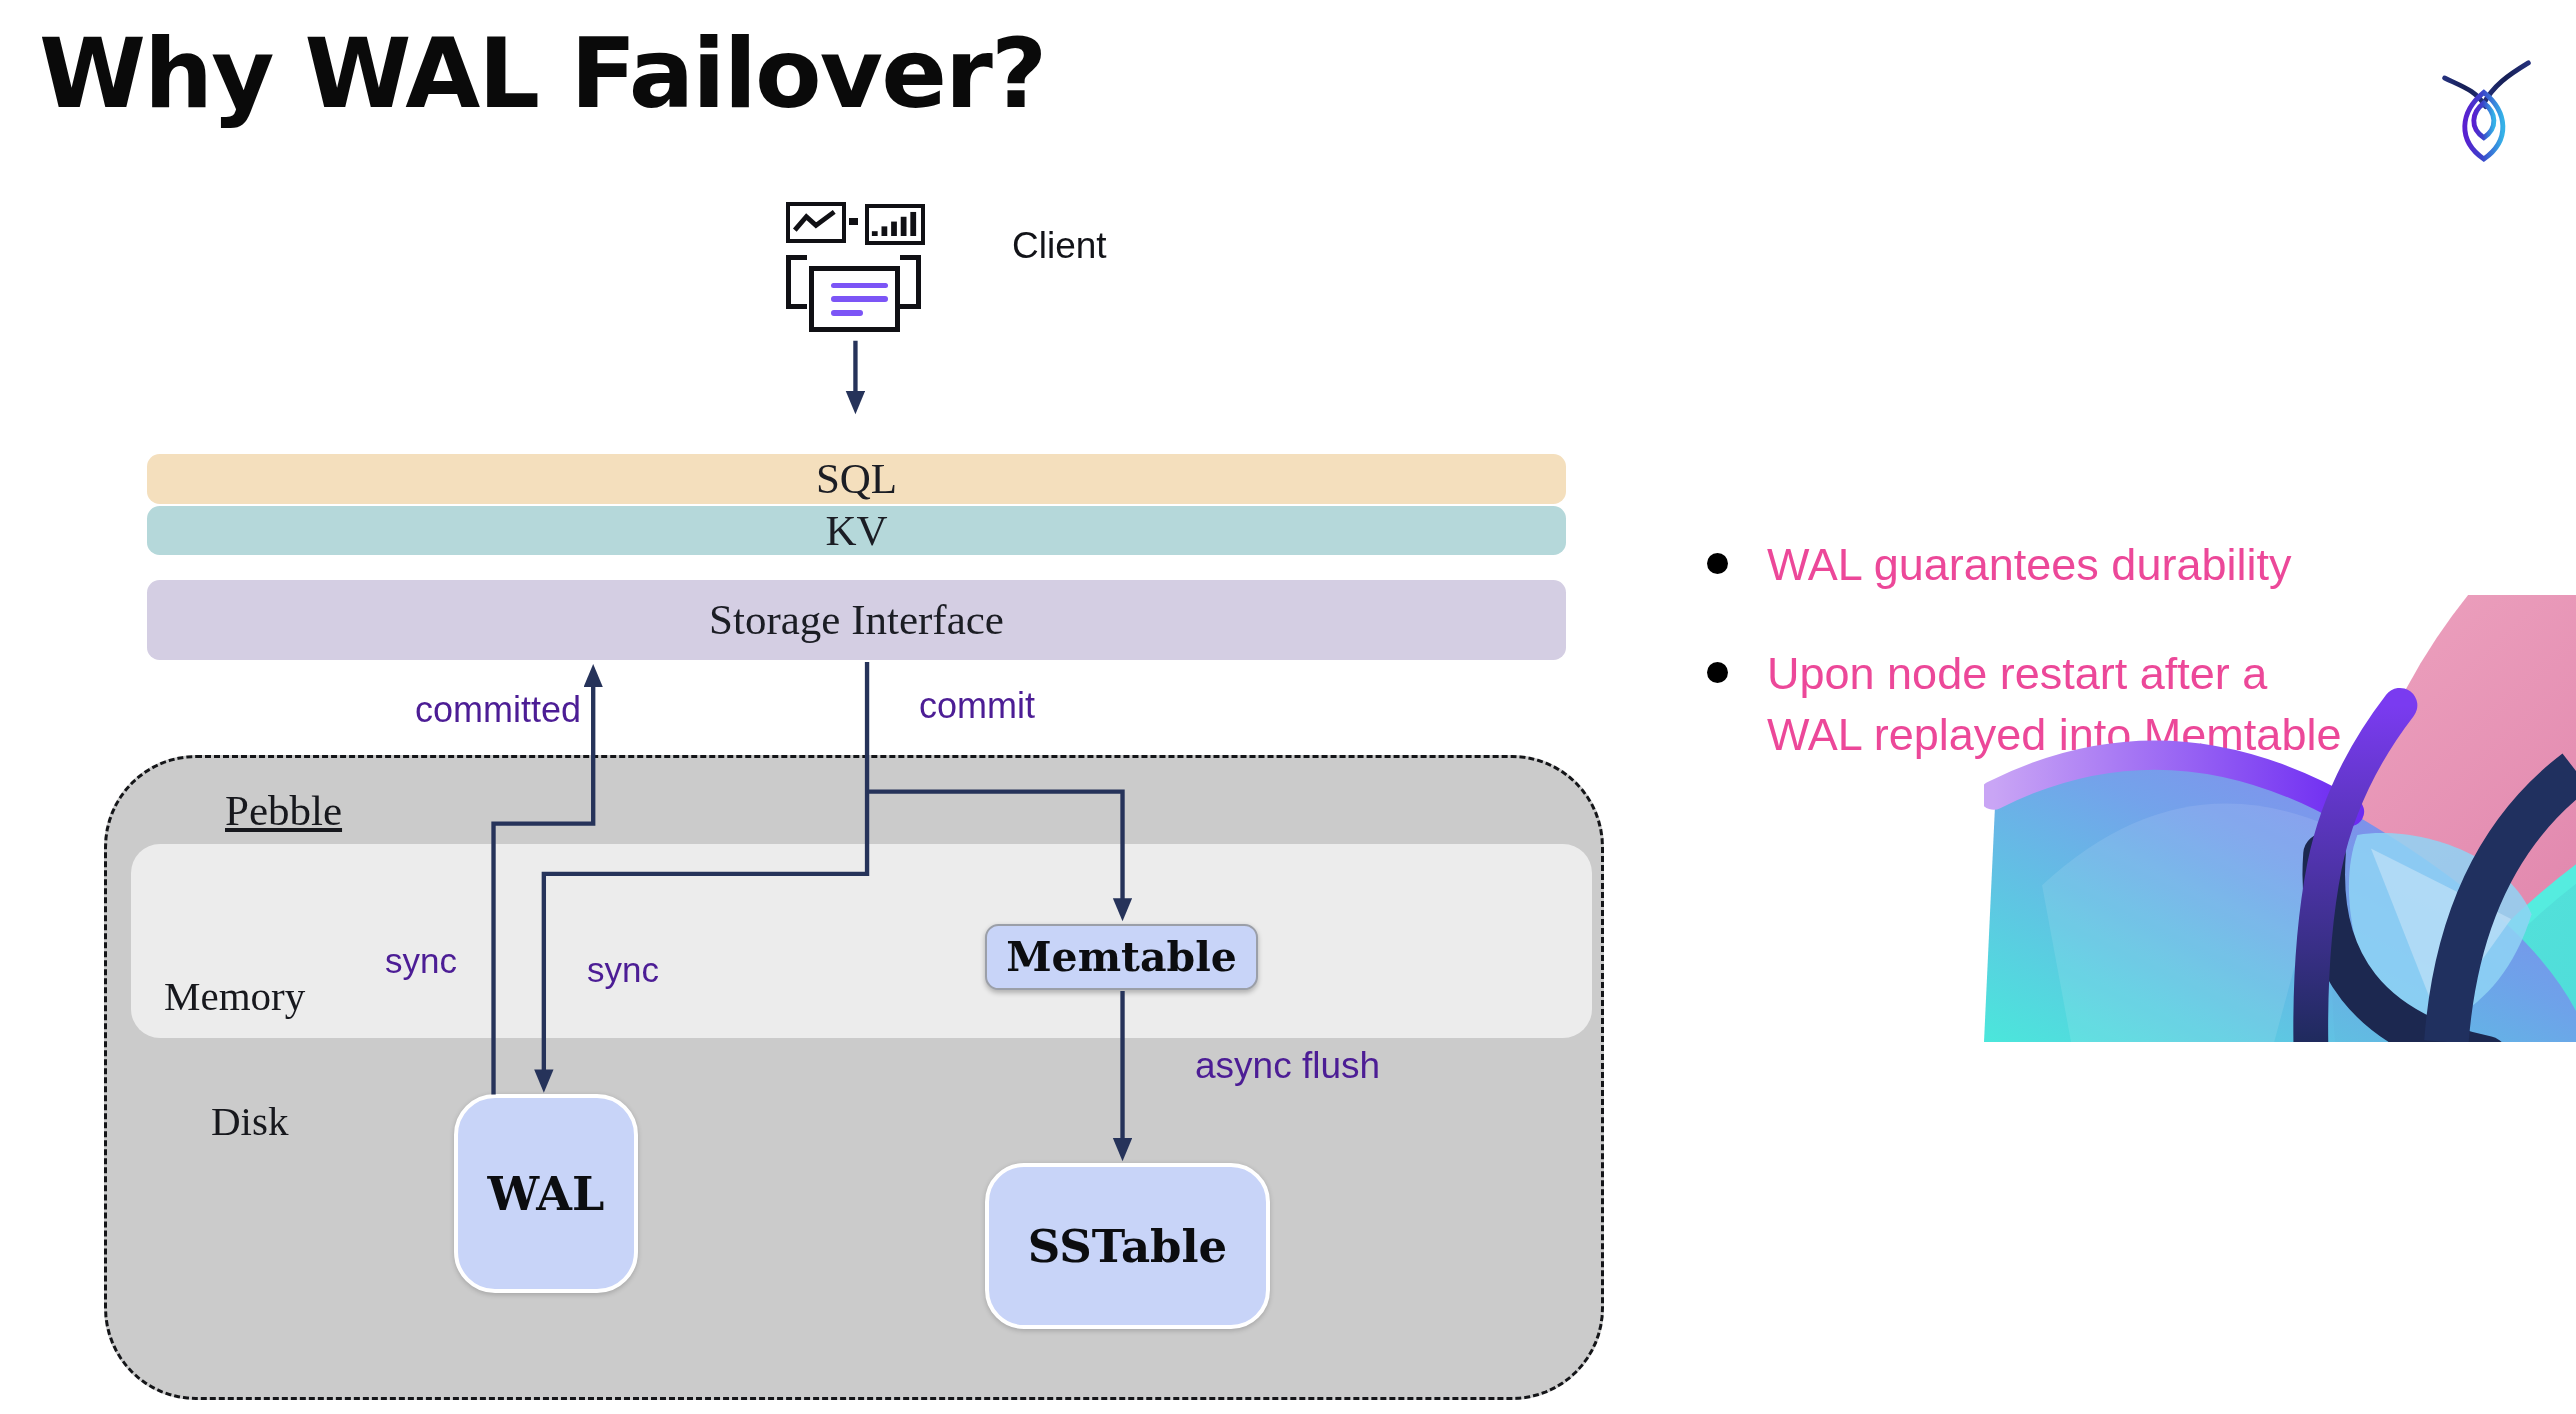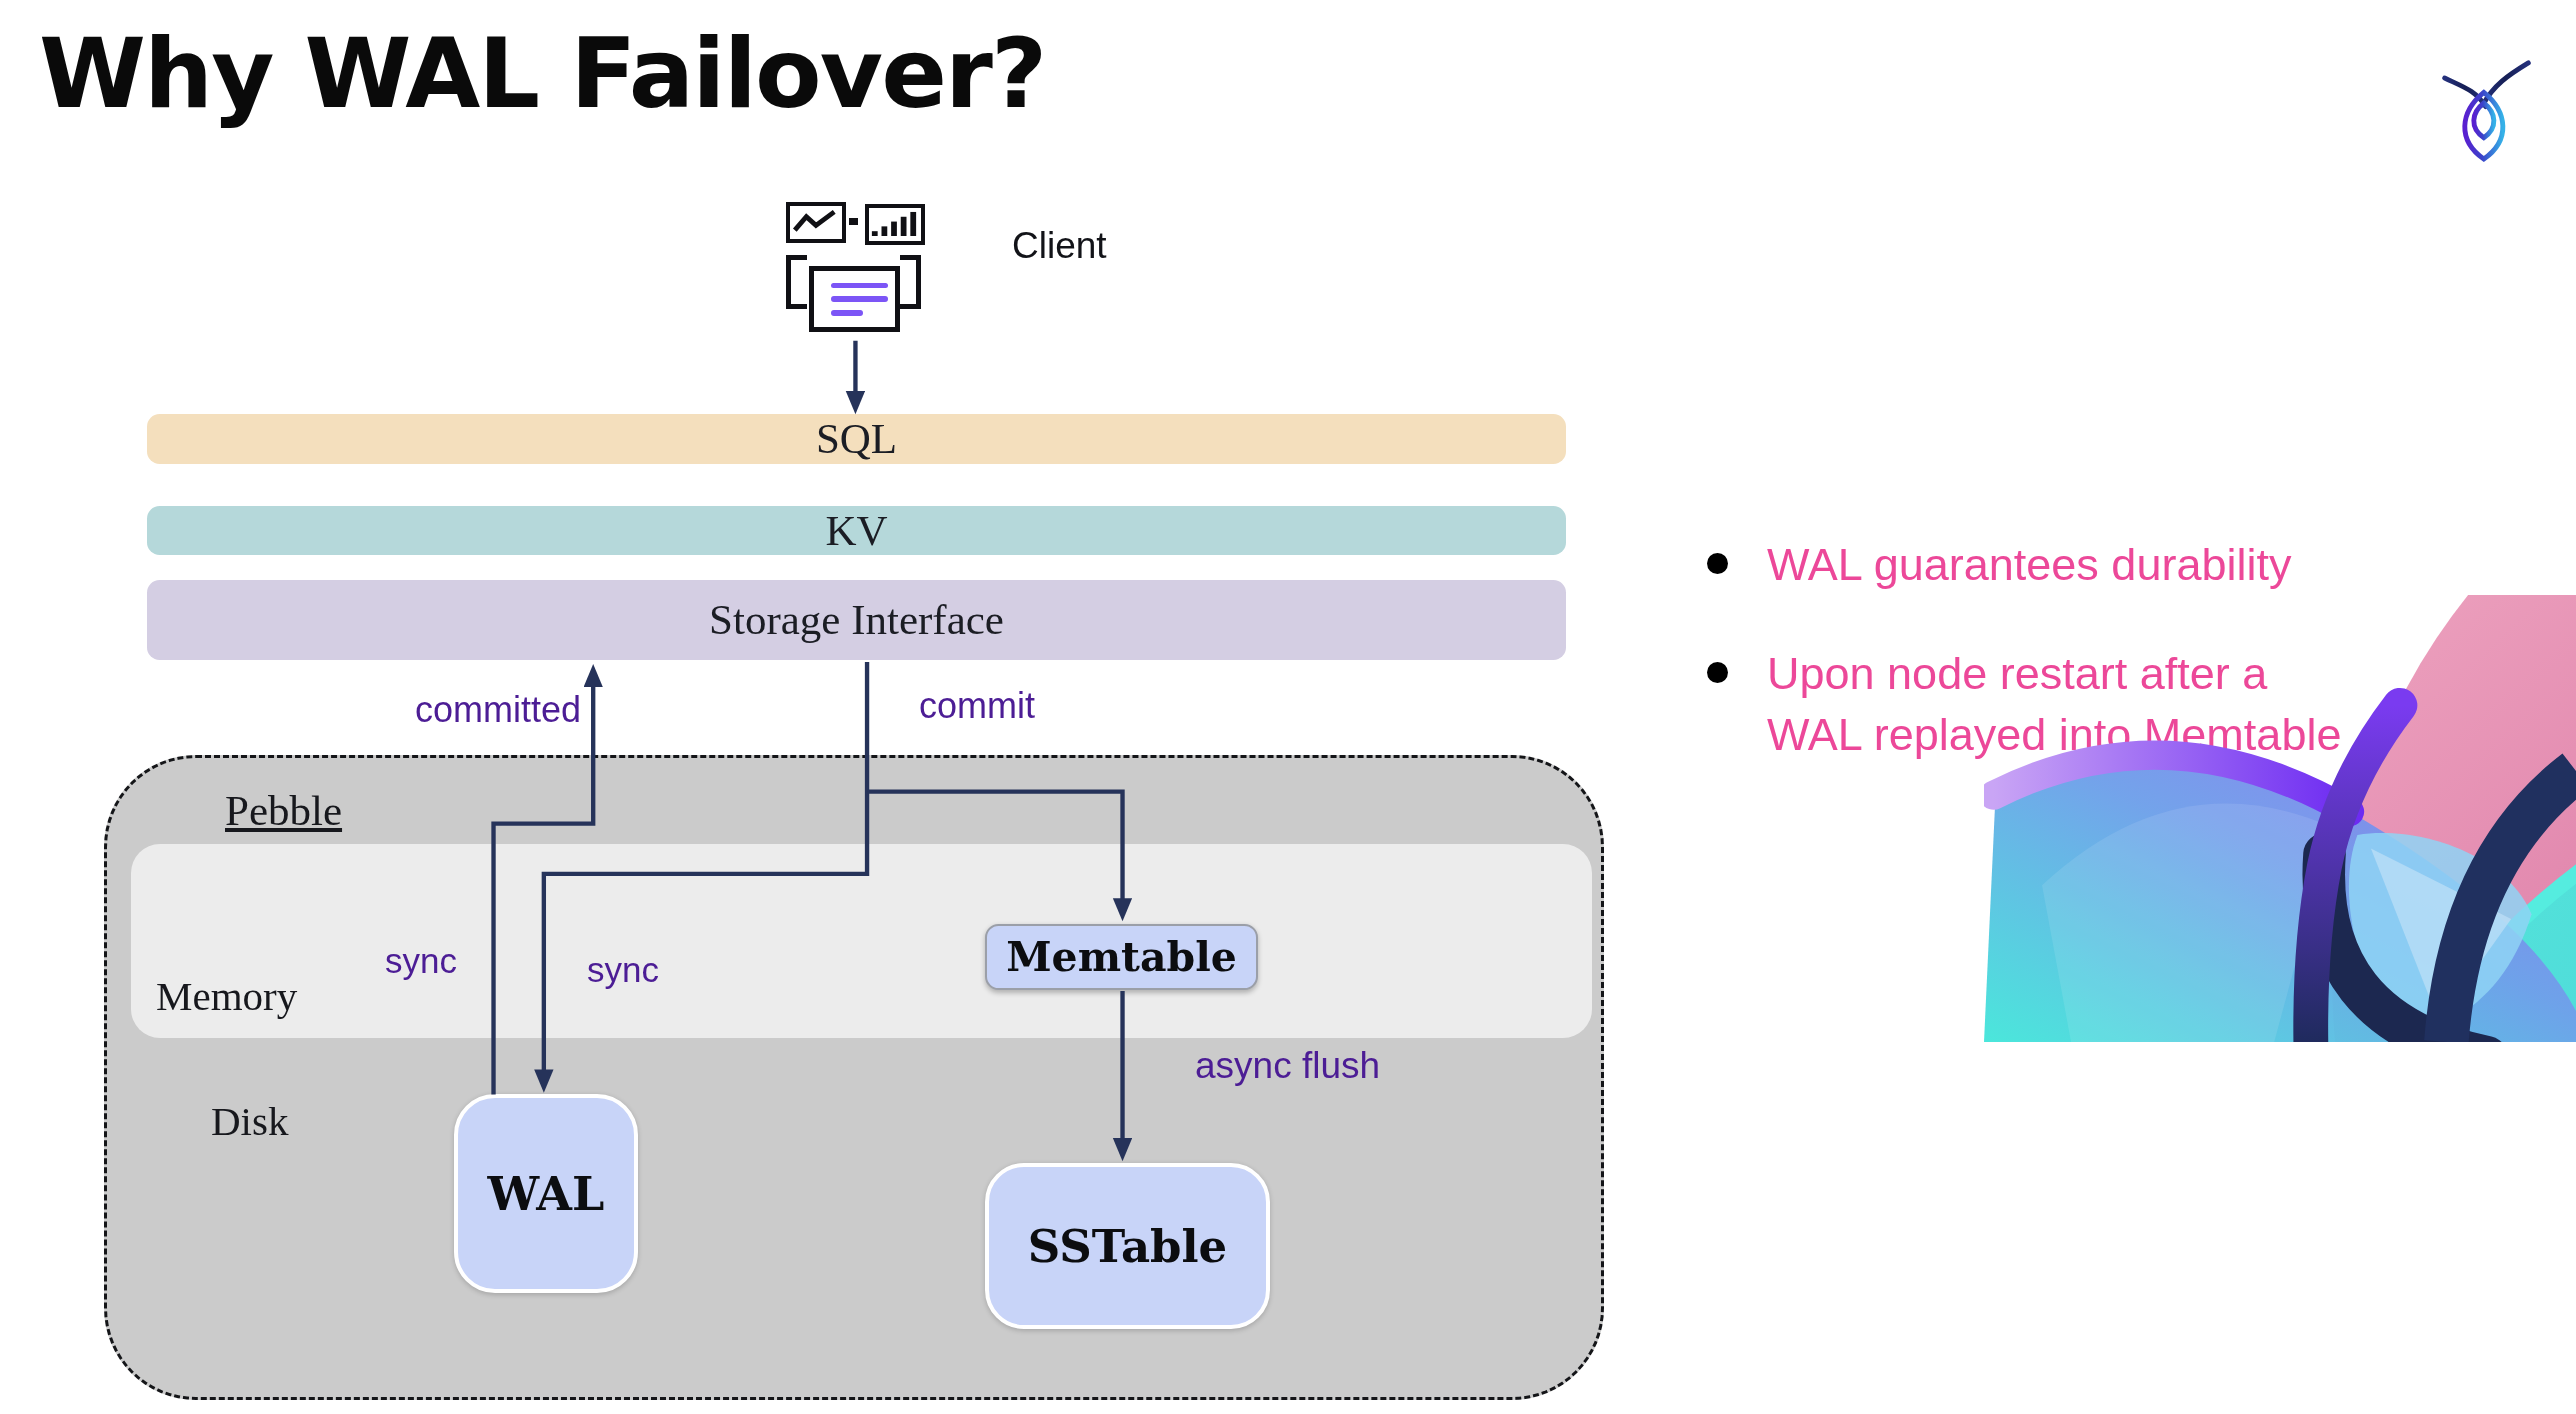--- a/index.html
+++ b/index.html
@@ -31,21 +31,21 @@
   #layer-sql { top:414px; height:50px; line-height:50px; font-size:43px; }
   #layer-kv  { top:506px; height:49px; line-height:49px; font-size:43px; }
   #layer-storage { top:580px; height:80px; line-height:80px; font-size:43px; }
 
   
   #pebble { left:104px; top:755px; width:1500px; height:645px; background:#cbcbcb;
             border:3.9px dashed #141518; border-radius:92px; }
   #memory-band { left:131px; top:844px; width:1461px; height:194px; background:#ececec; border-radius:29px; }
   .zone-label { font-family:"Liberation Serif", serif; color:#17181d; }
   #pebble-label { left:225px; top:786px; font-size:43px;text-decoration:underline; }
-  #memory-label { left:156px; top:972px; font-size:41px; }
+  #memory-label { left:164px; top:972px; font-size:41px; }
   #disk-label   { left:211px; top:1097px; font-size:41px; }
 
   
   .node { font-family:"DejaVu Serif", serif; font-weight:bold; color:#0c0d10;
           display:flex; align-items:center; justify-content:center; }
   #node-wal { left:454px; top:1094px; width:184px; height:199px; border:4.8px solid #ffffff;
               border-radius:41px; font-size:46px; box-shadow:0 1.9px 5.8px rgba(0,0,0,.18); }
   #node-memtable { left:985px; top:924px; width:273px; height:66px; border:2.9px solid #9b9fa8;
               border-radius:13.5px; font-size:41px; box-shadow:0 2.9px 5.8px rgba(0,0,0,.25); }
   #node-sstable { left:985px; top:1163px; width:285px; height:166px; border:4.8px solid #ffffff;
@@ -119,21 +119,21 @@
   </div>
   <div id="bracket-left" class="abs"></div>
   <div id="bracket-right" class="abs"></div>
   <div id="client-docbox" class="abs">
     <span class="doc-line" style="top:11.6px;width:57px;"></span>
     <span class="doc-line" style="top:25px;width:57px;"></span>
     <span class="doc-line" style="top:39px;width:32px;"></span>
   </div>
   <div id="client-label" class="abs">Client</div>
 
-  <div id="layer-sql" class="abs layer" style="background: rgb(244, 223, 189);">SQL</div>
+  <div id="layer-sql" class="abs layer" style="background: rgb(244, 223, 189); margin-top: 40px;">SQL</div>
   <div id="layer-kv" class="abs layer" style="background: rgb(181, 216, 218);">KV</div>
   <div id="layer-storage" class="abs layer" style="background: rgb(212, 206, 227);">Storage Interface</div>
 
   <div id="pebble" class="abs"></div>
   <div id="memory-band" class="abs"></div>
   <div id="pebble-label" class="abs zone-label">Pebble</div>
   <div id="memory-label" class="abs zone-label">Memory</div>
   <div id="disk-label" class="abs zone-label">Disk</div>
 
   <div id="node-memtable" class="abs node" style="background: rgb(200, 212, 248); text-align: right;">Memtable</div>

